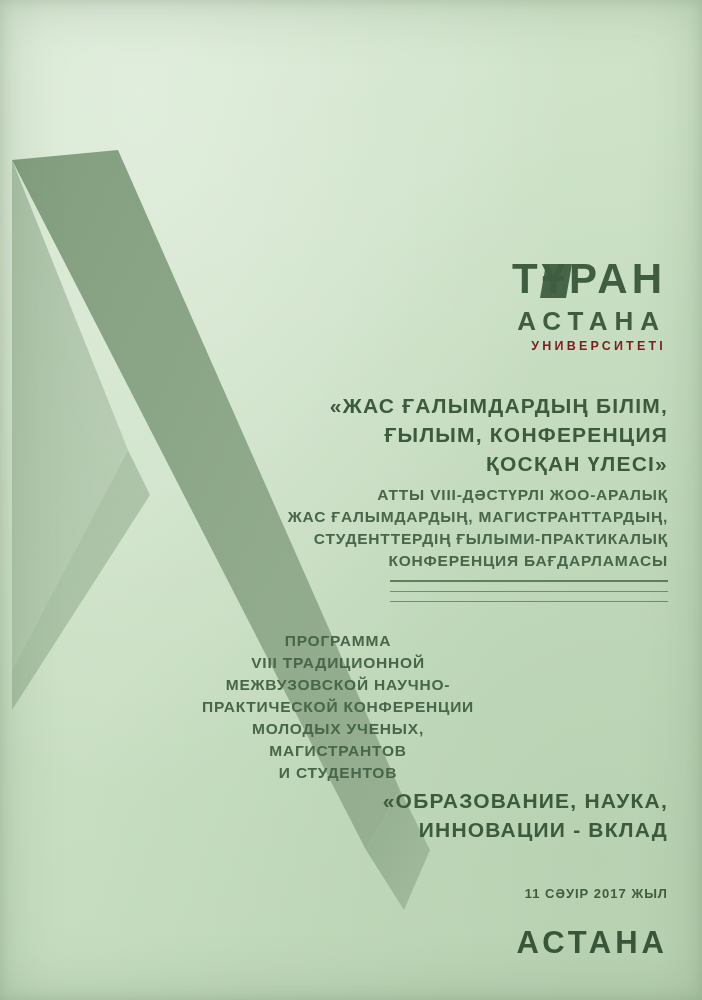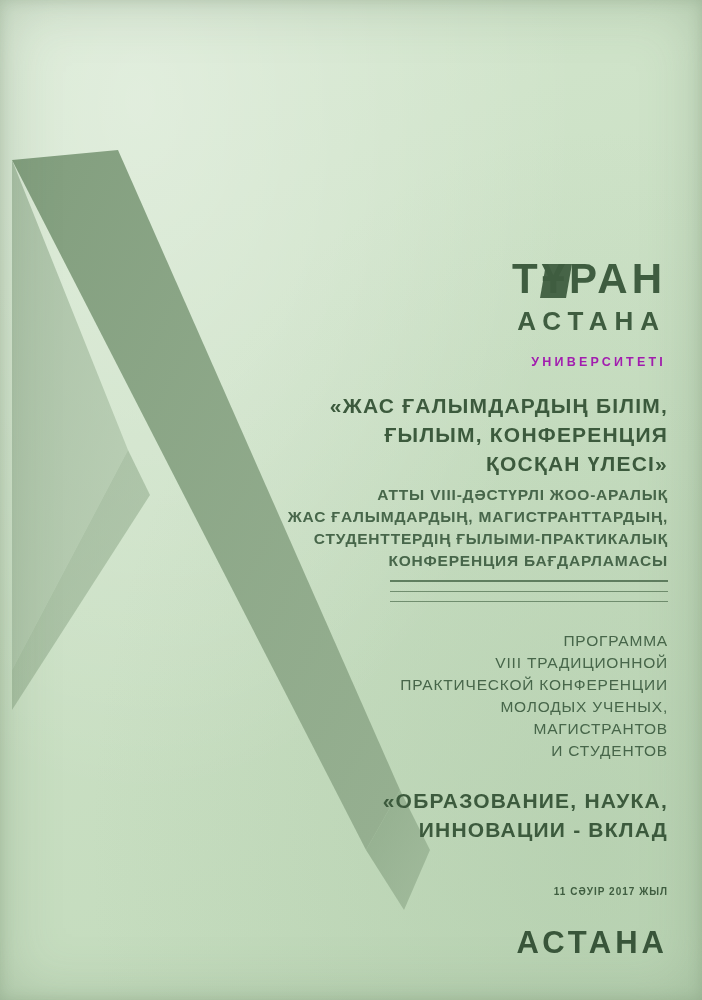--- a/index.html
+++ b/index.html
@@ -78,25 +78,25 @@
   .logo-astana {
     display: block;
     margin-top: 6px;
     font-size: 26px;
     font-weight: 700;
     letter-spacing: 7px;
     color: #3f5d40;
   }
   .logo-univ {
     display: block;
-    margin-top: 18px;
+    margin-top: 2px;
     font-size: 12.5px;
     font-weight: 700;
     letter-spacing: 3.2px;
-    color: #a21caf;
+    color: #7f1d1d;
     text-align: right;
   }
 
   
   .block {
     position: absolute;
     right: 34px;
     text-align: right;
     color: #3f5d40;
   }
@@ -130,39 +130,40 @@
     background: #4e6d4f;
     margin-bottom: 9px;
     opacity: .85;
   }
   .rules .r.thin { height: 1px; opacity: .7; }
 
   .ru-sub {
     top: 630px;
     left: 8px;
     font-size: 15.5px;
-    font-weight: 400;
+    font-weight: 700;
     letter-spacing: 0.8px;
     line-height: 1.42;
     color: #47664a;
+    text-align: center;
   }
   .ru-title {
     top: 786px;
     left: 0;
     font-size: 21px;
     font-weight: 700;
     letter-spacing: 1.2px;
     line-height: 1.4;
     color: #3c5a3d;
     margin-left: 12px;
   }
   .dates {
     top: 884px;
     left: 0;
-    font-size: 10px;
+    font-size: 13px;
     font-weight: 700;
     letter-spacing: 1px;
     line-height: 1.5;
     color: #3f5d40;
   }
   .city {
     top: 925px;
     left: 0;
     font-size: 31px;
     font-weight: 700;
@@ -221,20 +222,21 @@
 
   <div class="rules">
     <div class="r"></div>
     <div class="r thin"></div>
     <div class="r thin"></div>
   </div>
 
   <div class="block ru-sub">
     <span class="line">ПРОГРАММА</span>
     <span class="line">VIII ТРАДИЦИОННОЙ</span>
+    <span class="line">МЕЖВУЗОВСКОЙ НАУЧНО-</span>
     <span class="line">ПРАКТИЧЕСКОЙ КОНФЕРЕНЦИИ</span>
     <span class="line">МОЛОДЫХ УЧЕНЫХ,</span>
     <span class="line">МАГИСТРАНТОВ</span>
     <span class="line">И СТУДЕНТОВ</span>
   </div>
 
   <div class="block ru-title">
     <span class="line">«ОБРАЗОВАНИЕ, НАУКА,</span>
     <span class="line">ИННОВАЦИИ - ВКЛАД</span>
   </div>

